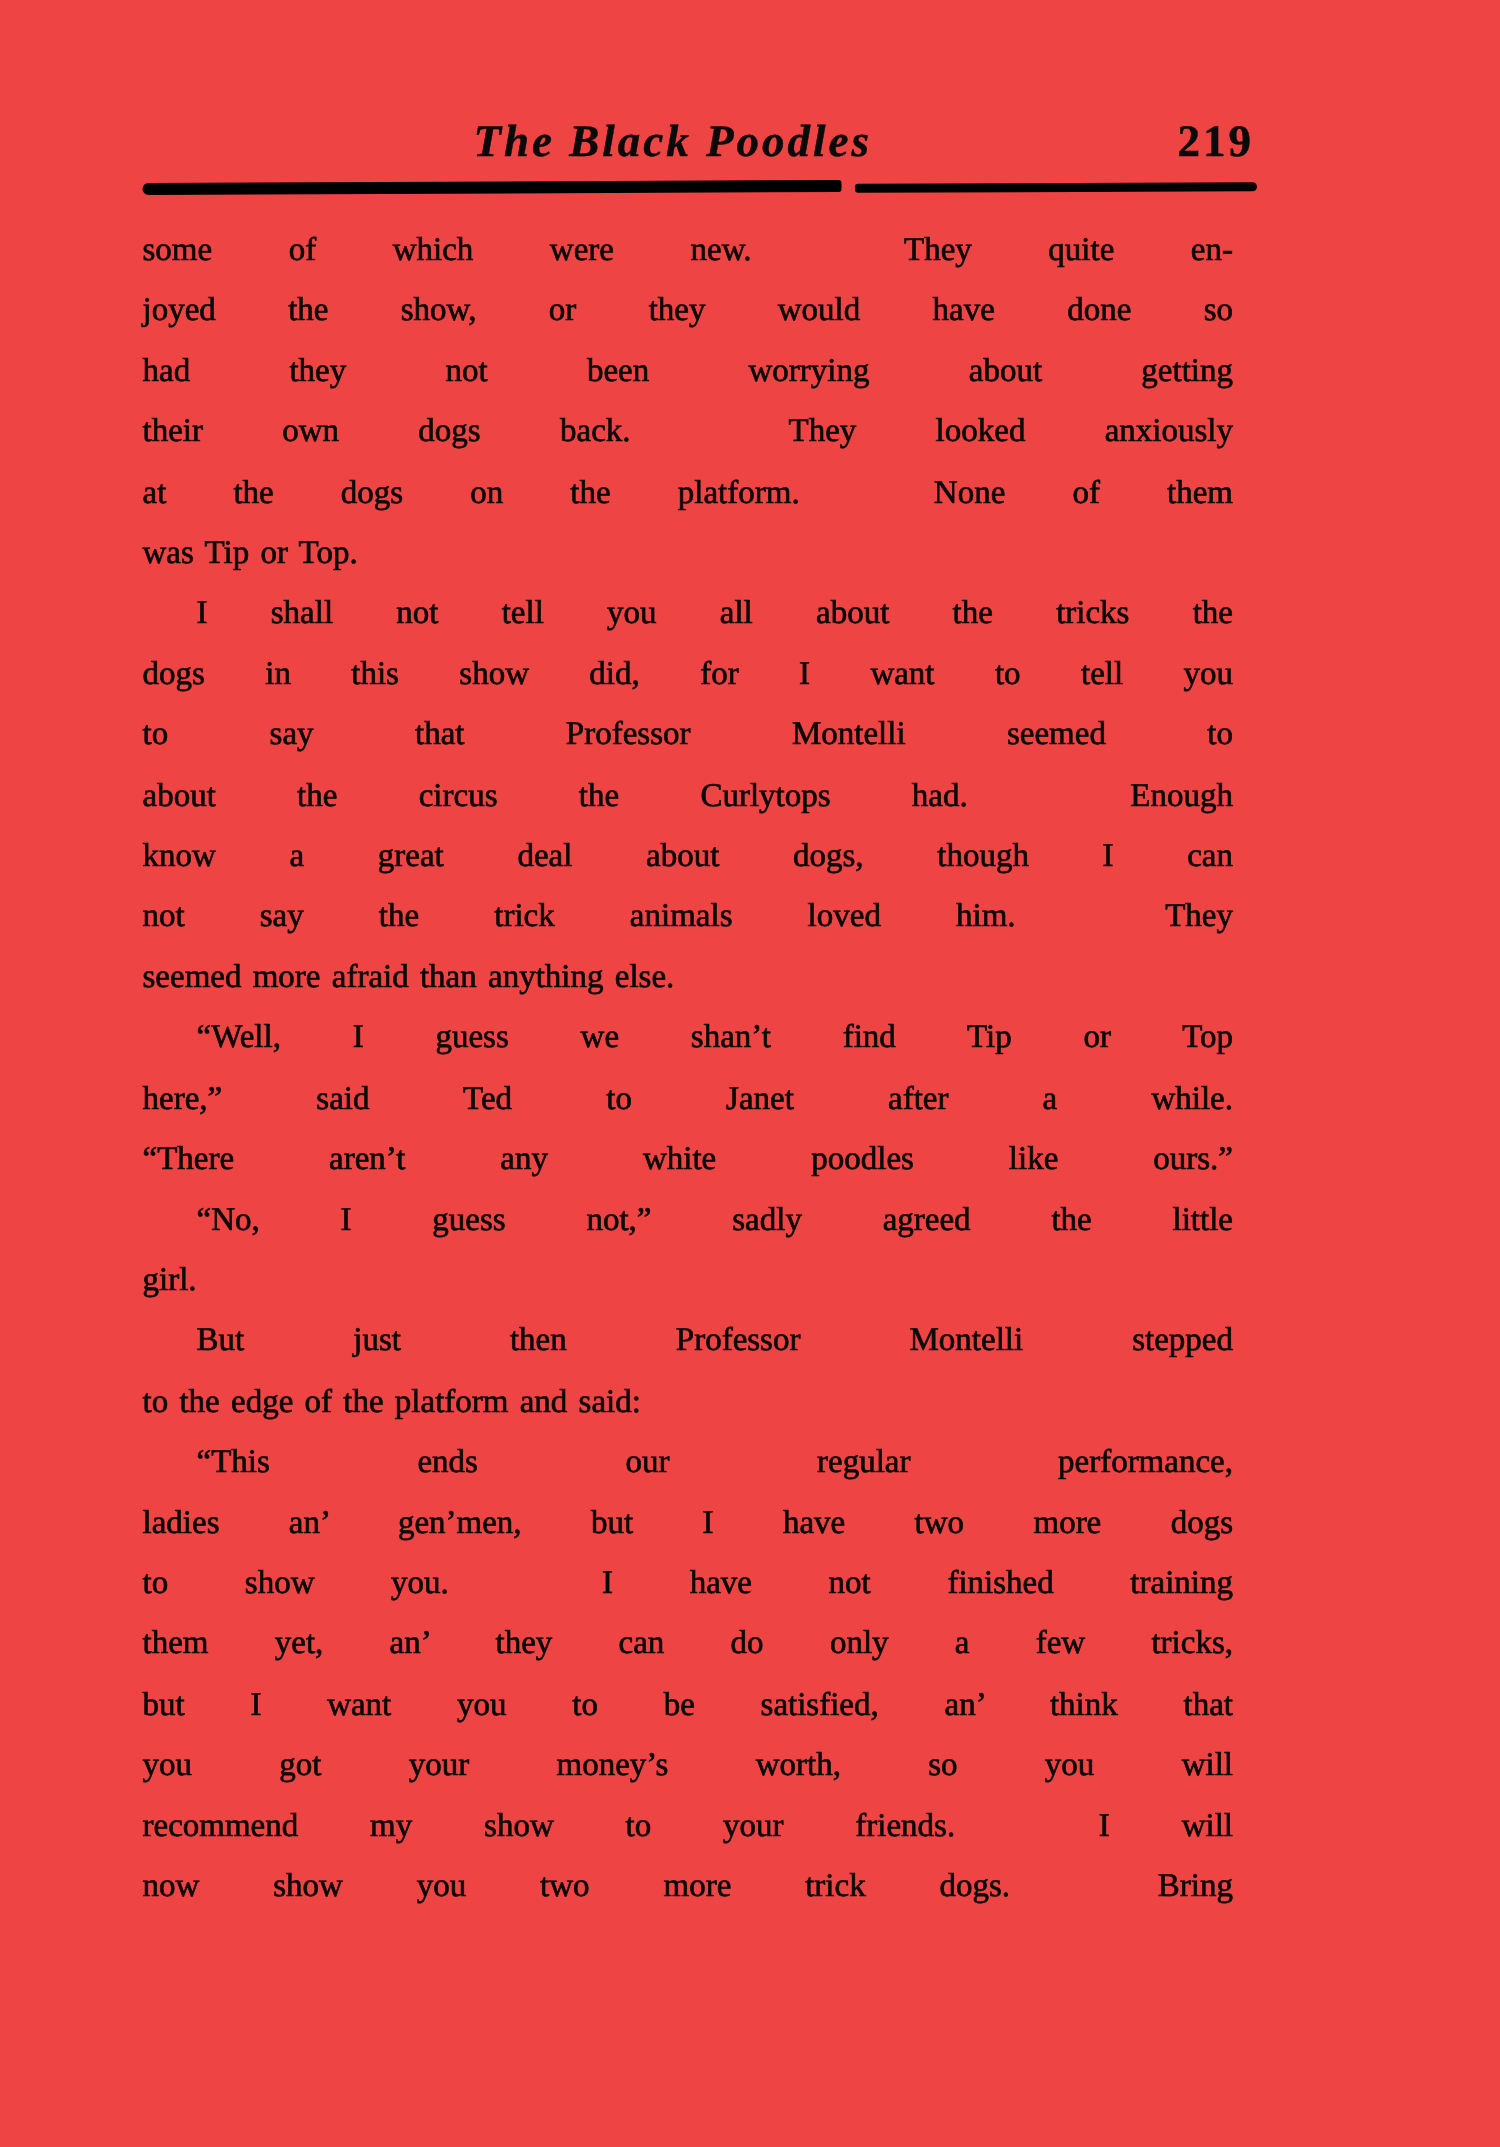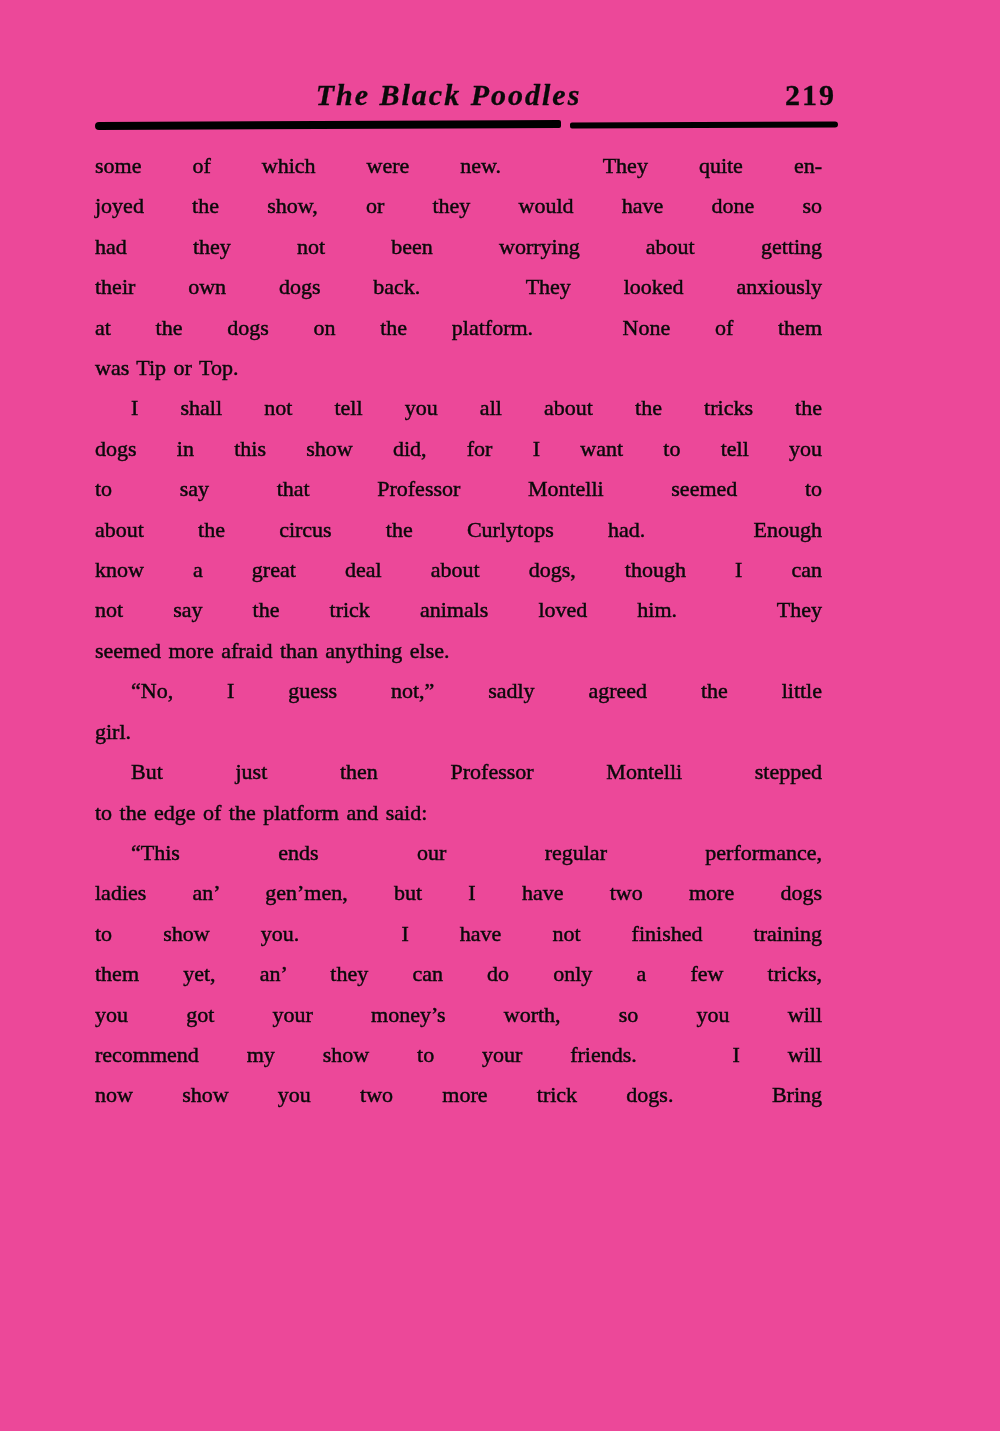--- a/index.html
+++ b/index.html
@@ -4,21 +4,21 @@
 <style>
   html, body {
     margin: 0;
     padding: 0;
     background: #ffffff;
   }
   .page {
     position: relative;
     width: 1000px;
     height: 1431px;
-    background: #ec4899;
+    background: #ef4444;
     overflow: hidden;
     font-family: "Liberation Serif", "DejaVu Serif", serif;
     color: #0a0a0a;
   }
   .content {
     position: absolute;
     left: 95px;
     top: 76px;
     width: 727px;
   }
@@ -115,32 +115,38 @@
         <div class="para">
           <div class="line first">I shall not tell you all about the tricks the</div>
           <div class="line">dogs in this show did, for I want to tell you</div>
           <div class="line">to say that Professor Montelli seemed to</div>
           <div class="line">about the circus the Curlytops had.&nbsp; Enough</div>
           <div class="line">know a great deal about dogs, though I can</div>
           <div class="line">not say the trick animals loved him.&nbsp; They</div>
           <div class="line flush">seemed more afraid than anything else.</div>
         </div>
         <div class="para">
+          <div class="line first">“Well, I guess we shan’t find Tip or Top</div>
+          <div class="line">here,” said Ted to Janet after a while.</div>
+          <div class="line">“There aren’t any white poodles like ours.”</div>
+        </div>
+        <div class="para">
           <div class="line first">“No, I guess not,” sadly agreed the little</div>
           <div class="line flush">girl.</div>
         </div>
         <div class="para">
           <div class="line first">But just then Professor Montelli stepped</div>
           <div class="line flush">to the edge of the platform and said:</div>
         </div>
         <div class="para">
           <div class="line first">“This ends our regular performance,</div>
           <div class="line">ladies an’ gen’men, but I have two more dogs</div>
           <div class="line">to show you.&nbsp; I have not finished training</div>
           <div class="line">them yet, an’ they can do only a few tricks,</div>
+          <div class="line">but I want you to be satisfied, an’ think that</div>
           <div class="line">you got your money’s worth, so you will</div>
           <div class="line">recommend my show to your friends.&nbsp; I will</div>
           <div class="line">now show you two more trick dogs.&nbsp; Bring</div>
         </div>
       </main>
 
   </div>
 </div>
 
 </body></html>

